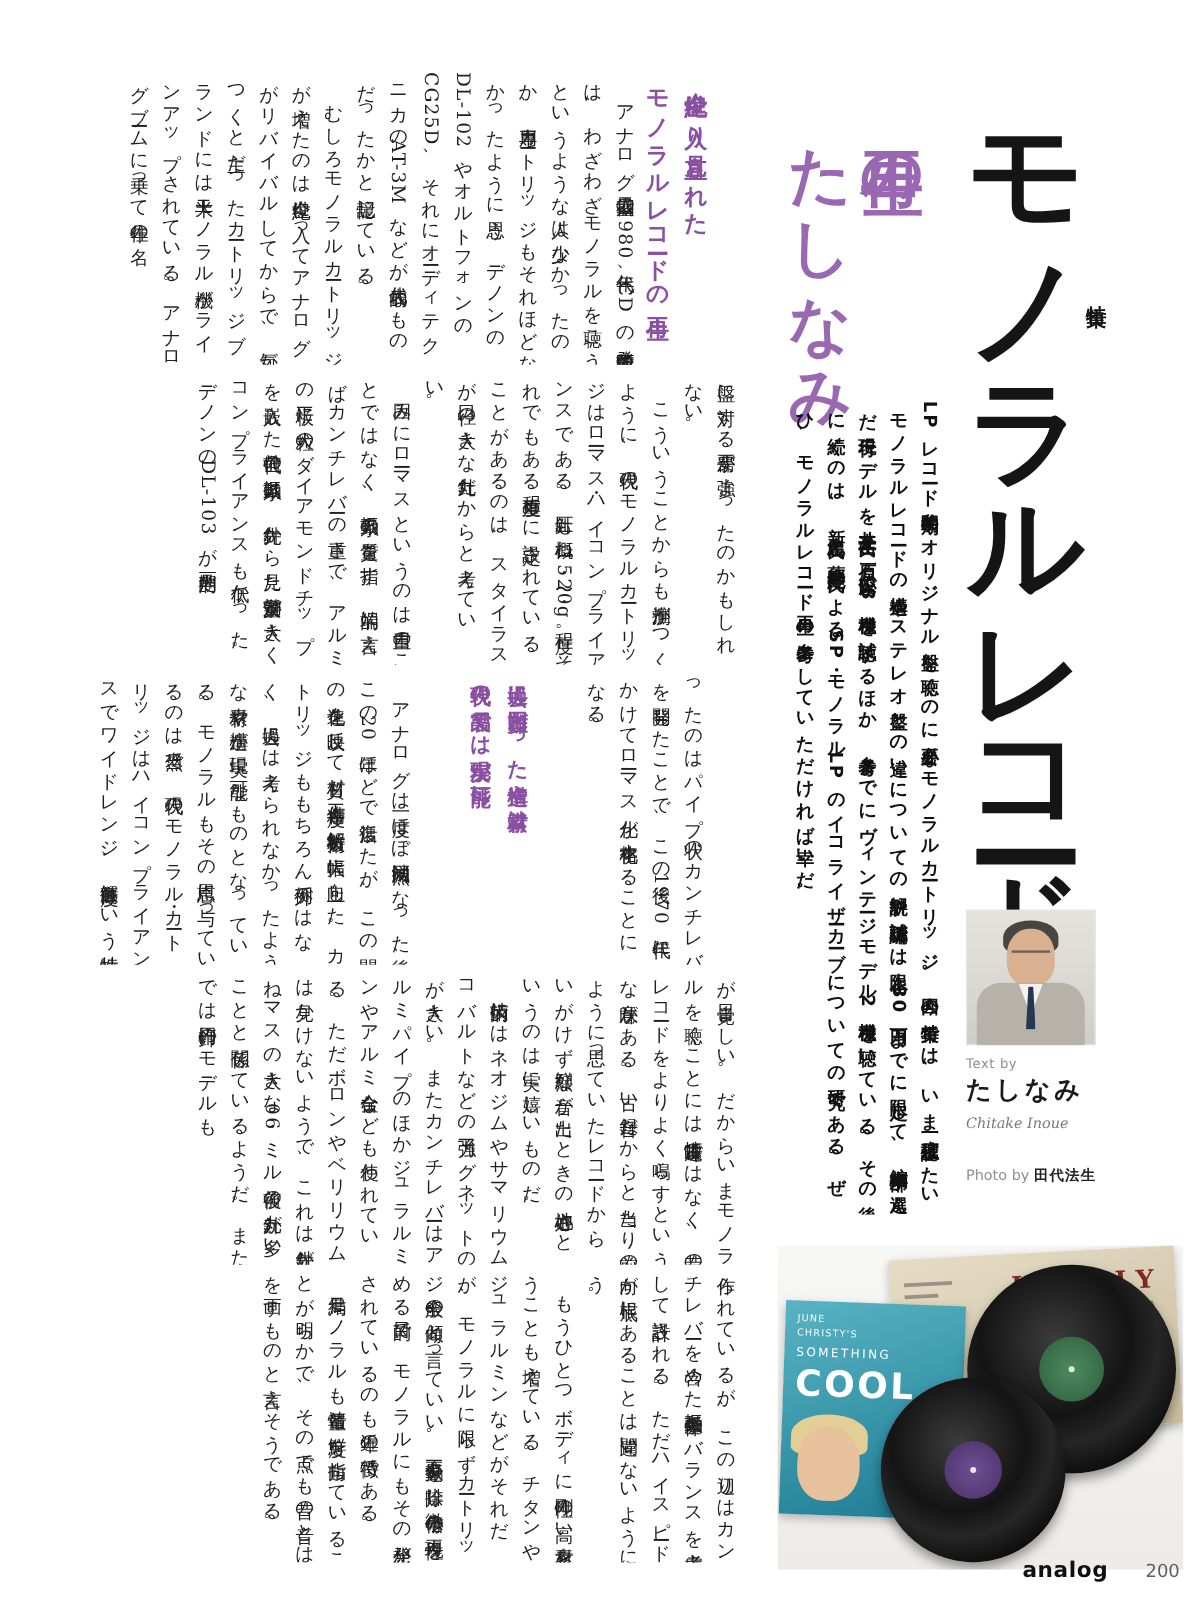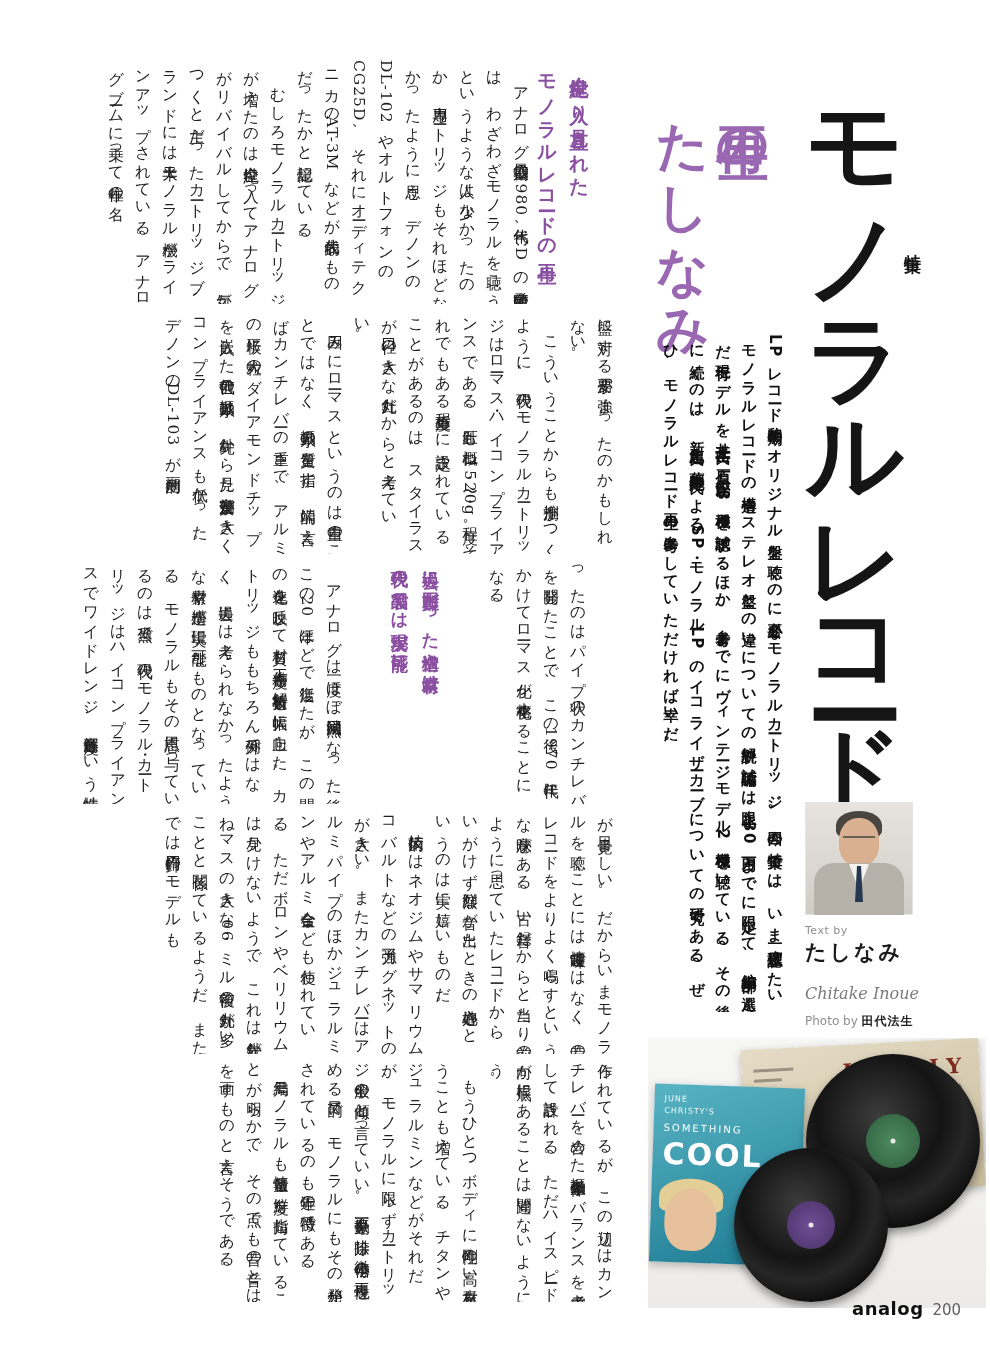--- a/index.html
+++ b/index.html
@@ -32,37 +32,37 @@
   .subtitle{position:absolute;left:653px;top:86px;height:272px;writing-mode:vertical-rl;
         font-family:"DejaVu Serif",serif;font-weight:700;font-size:52px;line-height:60px;
         letter-spacing:3px;color:#9a68b2;white-space:pre-line;}
 
   
   .lead{position:absolute;left:630px;top:334px;width:158px;height:678px;
         writing-mode:vertical-rl;font-weight:600;font-size:15px;line-height:26px;
         letter-spacing:1.6px;color:#111;overflow:hidden;}
 
   
-  .author{position:absolute;left:805px;top:802px;width:182px;}
+  .author{position:absolute;left:805px;top:758px;width:182px;}
   .photo{position:relative;width:108px;height:113px;overflow:hidden;
         background:linear-gradient(180deg,#e6e3de 0%,#d8d5cf 70%,#cfccc5 100%);
         box-shadow:0 0 0 1px #e5e5e2 inset;}
   .hair{position:absolute;left:31px;top:9px;width:46px;height:28px;background:#4a4440;border-radius:50% 50% 30% 30%;}
   .head{position:absolute;left:34px;top:16px;width:40px;height:48px;background:#d9b191;border-radius:46% 46% 42% 42%;}
   .glasses{position:absolute;left:38px;top:34px;width:32px;height:9px;
         border-top:2px solid #6b6257;}
   .suit{position:absolute;left:9px;top:61px;width:90px;height:52px;background:#b6b2aa;border-radius:20px 20px 0 0;}
   .shirt{position:absolute;left:44px;top:62px;width:20px;height:26px;background:#f3f2ee;
         clip-path:polygon(0 0,100% 0,50% 100%);}
   .tie{position:absolute;left:50px;top:64px;width:8px;height:36px;background:#26384f;
         clip-path:polygon(25% 0,75% 0,100% 100%,0 100%);}
   .textby{margin-top:9px;font-size:11px;color:#8f8f8f;letter-spacing:0.5px;}
   .author-name{margin-top:1px;font-size:21px;font-weight:700;letter-spacing:3px;color:#1b1b1b;}
-  .author-roman{margin-top:18px;font-family:"DejaVu Serif",serif;font-style:italic;font-size:16px;color:#7a7a7a;}
-  .photoby{margin-top:10px;font-size:12px;color:#8f8f8f;}
+  .author-roman{margin-top:7px;font-family:"DejaVu Serif",serif;font-style:italic;font-size:12px;color:#7a7a7a;}
+  .photoby{margin-top:28px;font-size:12px;color:#8f8f8f;}
   .photoby b{color:#222;font-weight:700;letter-spacing:1px;}
 
   
   .records{position:absolute;left:648px;top:1038px;width:338px;height:270px;overflow:hidden;
         background:linear-gradient(180deg,#f7f7f6,#ecebe9);}
   .cover{position:absolute;box-shadow:0 3px 8px rgba(0,0,0,.25);}
   .cover-kodaly{left:96px;top:6px;width:238px;height:148px;transform:rotate(-3deg);
         background:linear-gradient(160deg,#e6dcc6,#c9bd9f);}
   .kodaly-title{position:absolute;right:14px;top:14px;font-family:"DejaVu Serif",serif;
         font-weight:700;font-size:21px;letter-spacing:4px;color:#7e2a20;}
@@ -81,21 +81,21 @@
         box-shadow:0 5px 10px rgba(0,0,0,.4);}
   .disc-green{left:158px;top:16px;width:174px;height:174px;}
   .disc-purple{left:86px;top:110px;width:154px;height:154px;}
   .label{position:absolute;left:50%;top:50%;transform:translate(-50%,-50%);border-radius:50%;}
   .label-green{width:54px;height:54px;background:radial-gradient(#4d8a5e,#2e5e3e);}
   .label-purple{width:48px;height:48px;background:radial-gradient(#6d4f94,#4a3168);}
   .hole{position:absolute;left:50%;top:50%;transform:translate(-50%,-50%);
         width:5px;height:5px;border-radius:50%;background:#e8e8e6;}
 
   
-  .footer{position:absolute;left:852px;top:1298px;display:flex;align-items:baseline;}
+  .footer{position:absolute;left:852px;top:1298px;display:flex;align-items:baseline;gap:22px;}
   .brand{font-weight:800;font-size:18px;letter-spacing:0.5px;color:#101010;}
   .pagenum{margin-left:9px;font-size:15px;color:#5f5f5f;}
 </style>
 </head>
 <body>
 
 <div id="page">
 
   <div class="kicker">今世紀に入り見直された
 モノラルレコードの再生</div>

